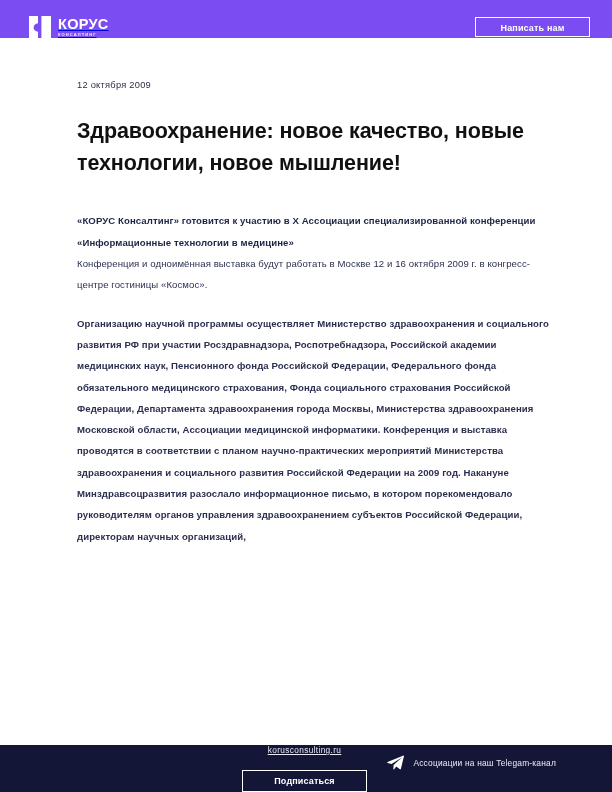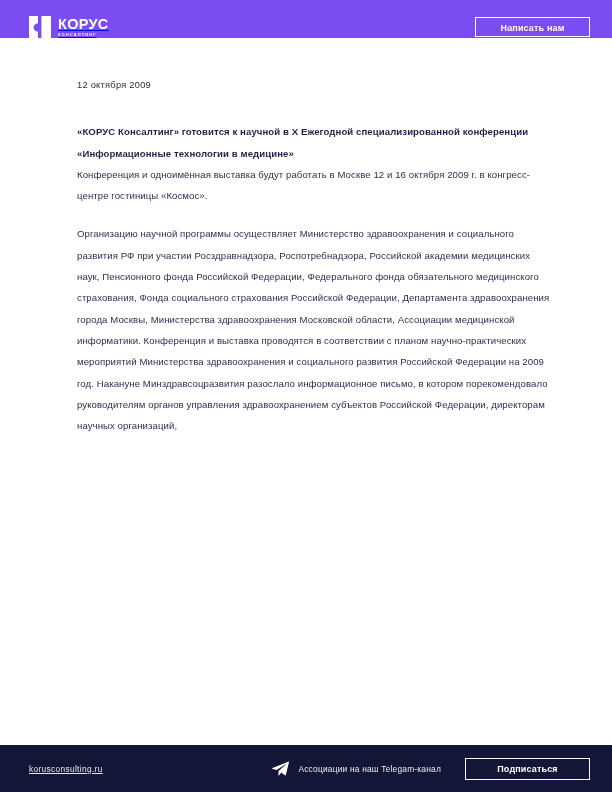--- a/index.html
+++ b/index.html
@@ -127,33 +127,34 @@
   .para {
     font-size: 9.6px;
     font-weight: 400;
     color: #2c3050;
     line-height: 2.22;
     letter-spacing: 0.08px;
     max-width: 496px;
   }
 
   .para-conf { margin-top: 0px; }
-  .para-body { margin-top: 17px; }
+  .para-body { margin-top: 17px; font-weight: bold; }
 
   
   .footer {
     position: absolute;
     left: 0;
     bottom: 0;
     width: 612px;
     height: 47px;
     background: #141638;
     display: flex;
     align-items: center;
-    padding: 0 22px 0 29px;
+    padding: 0 32px 0 29px;
+    flex-direction: column;
   }
 
   .footer-site {
     color: #e8e9f2;
     font-size: 8.3px;
     letter-spacing: 0.35px;
     white-space: nowrap;
   }
 
   .footer-tg {
@@ -213,22 +214,23 @@
       </span>
     </a>
 
     <button class="header-btn">Написать нам</button>
   </div>
 
   <div class="content">
 
     <div class="date">12 октября 2009</div>
 
-
-    <p class="lead">«КОРУС Консалтинг» готовится к научной в X Ежегодной специализированной конференции «Информационные технологии в медицине»</p>
+    <h1 class="headline">Здравоохранение: новое качество, новые технологии, новое мышление!</h1>
+
+    <p class="lead">«КОРУС Консалтинг» готовится к участию в X Ассоциации специализированной конференции «Информационные технологии в медицине»</p>
 
     <p class="para para-conf">Конференция и одноимённая выставка будут работать в Москве 12 и 16 октября 2009 г. в конгресс-центре гостиницы «Космос».</p>
 
     <p class="para para-body">Организацию научной программы осуществляет Министерство здравоохранения и социального развития РФ при участии Росздравнадзора, Роспотребнадзора, Российской академии медицинских наук, Пенсионного фонда Российской Федерации, Федерального фонда обязательного медицинского страхования, Фонда социального страхования Российской Федерации, Департамента здравоохранения города Москвы, Министерства здравоохранения Московской области, Ассоциации медицинской информатики. Конференция и выставка проводятся в соответствии с планом научно-практических мероприятий Министерства здравоохранения и социального развития Российской Федерации на 2009 год. Накануне Минздравсоцразвития разослало информационное письмо, в котором порекомендовало руководителям органов управления здравоохранением субъектов Российской Федерации, директорам научных организаций,</p>
 
   </div>
 
   <div class="footer">
 
     <a class="footer-site" href="#">korusconsulting.ru</a>

